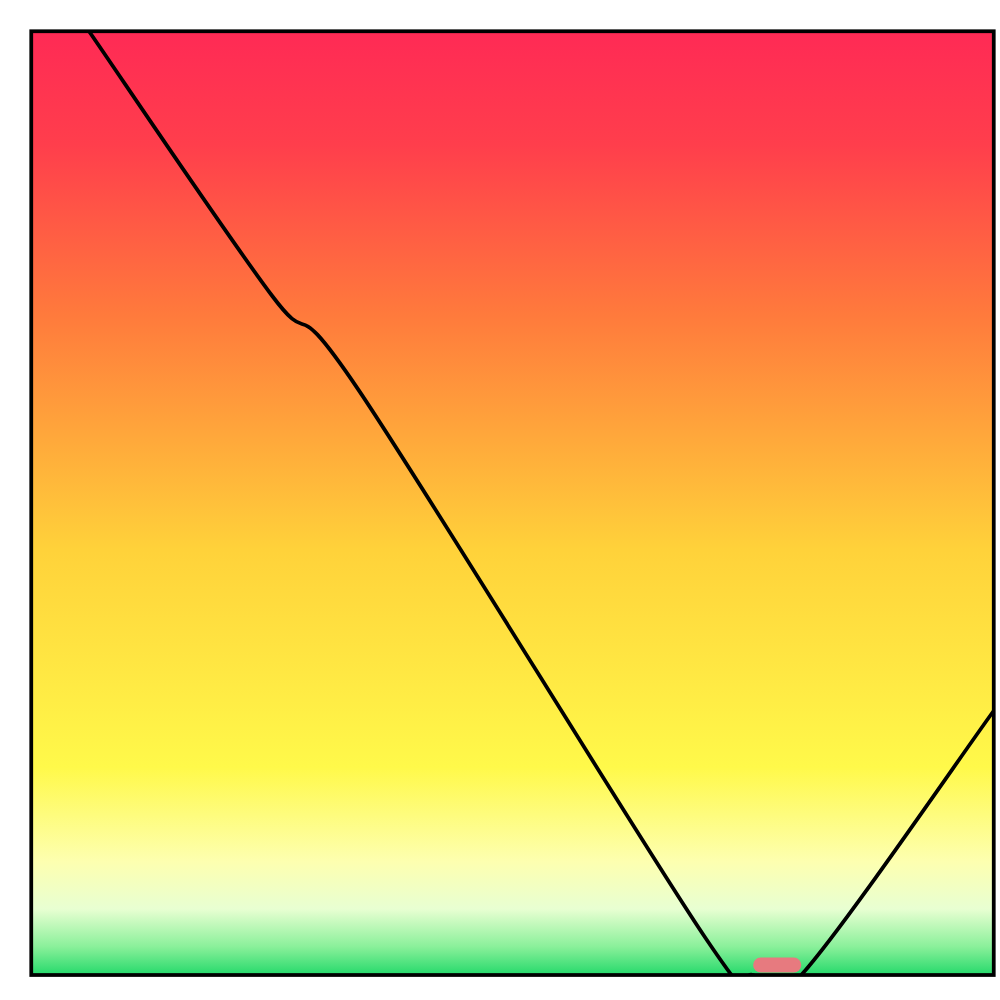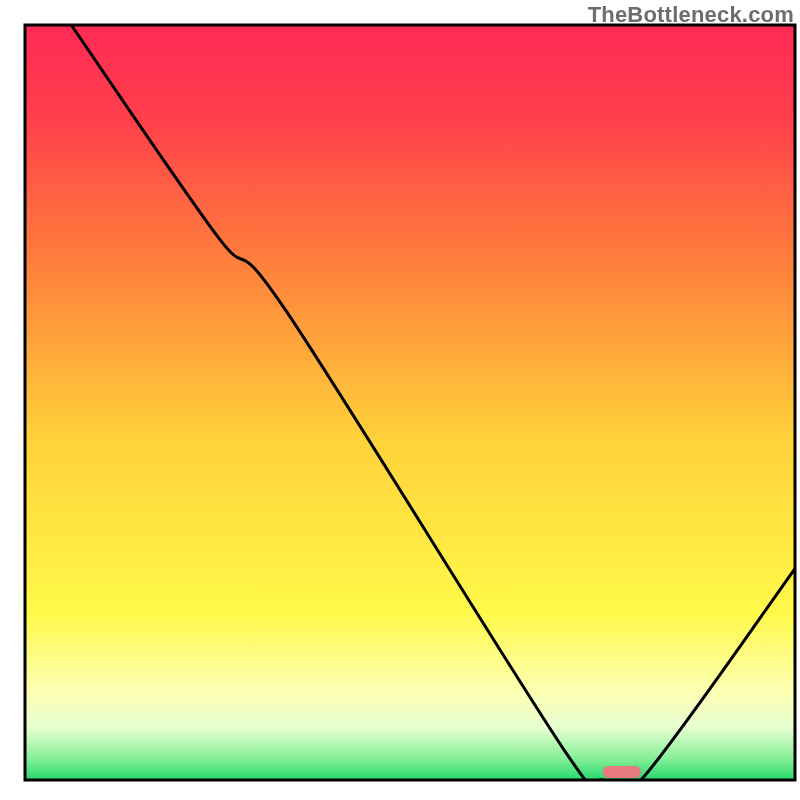--- a/index.html
+++ b/index.html
@@ -30,21 +30,20 @@
     position: absolute;
     top: 0;
     left: 0;
     display: block;
   }
 </style>
 </head>
 <body>
 
 <div class="chart-wrap">
-  <div class="watermark">TheBottleneck.com</div>
 
   <svg id="chart-svg" width="800" height="800" viewBox="0 0 800 800">
     <defs>
       <linearGradient id="bgGrad" x1="0" y1="0" x2="0" y2="1">
           <stop offset="0%" stop-color="#ff2a55"></stop>
           <stop offset="12%" stop-color="#ff3e4c"></stop>
           <stop offset="30%" stop-color="#ff7a3c"></stop>
           <stop offset="55%" stop-color="#ffd23a"></stop>
           <stop offset="78%" stop-color="#fff94a"></stop>
           <stop offset="88%" stop-color="#fdffb0"></stop>

